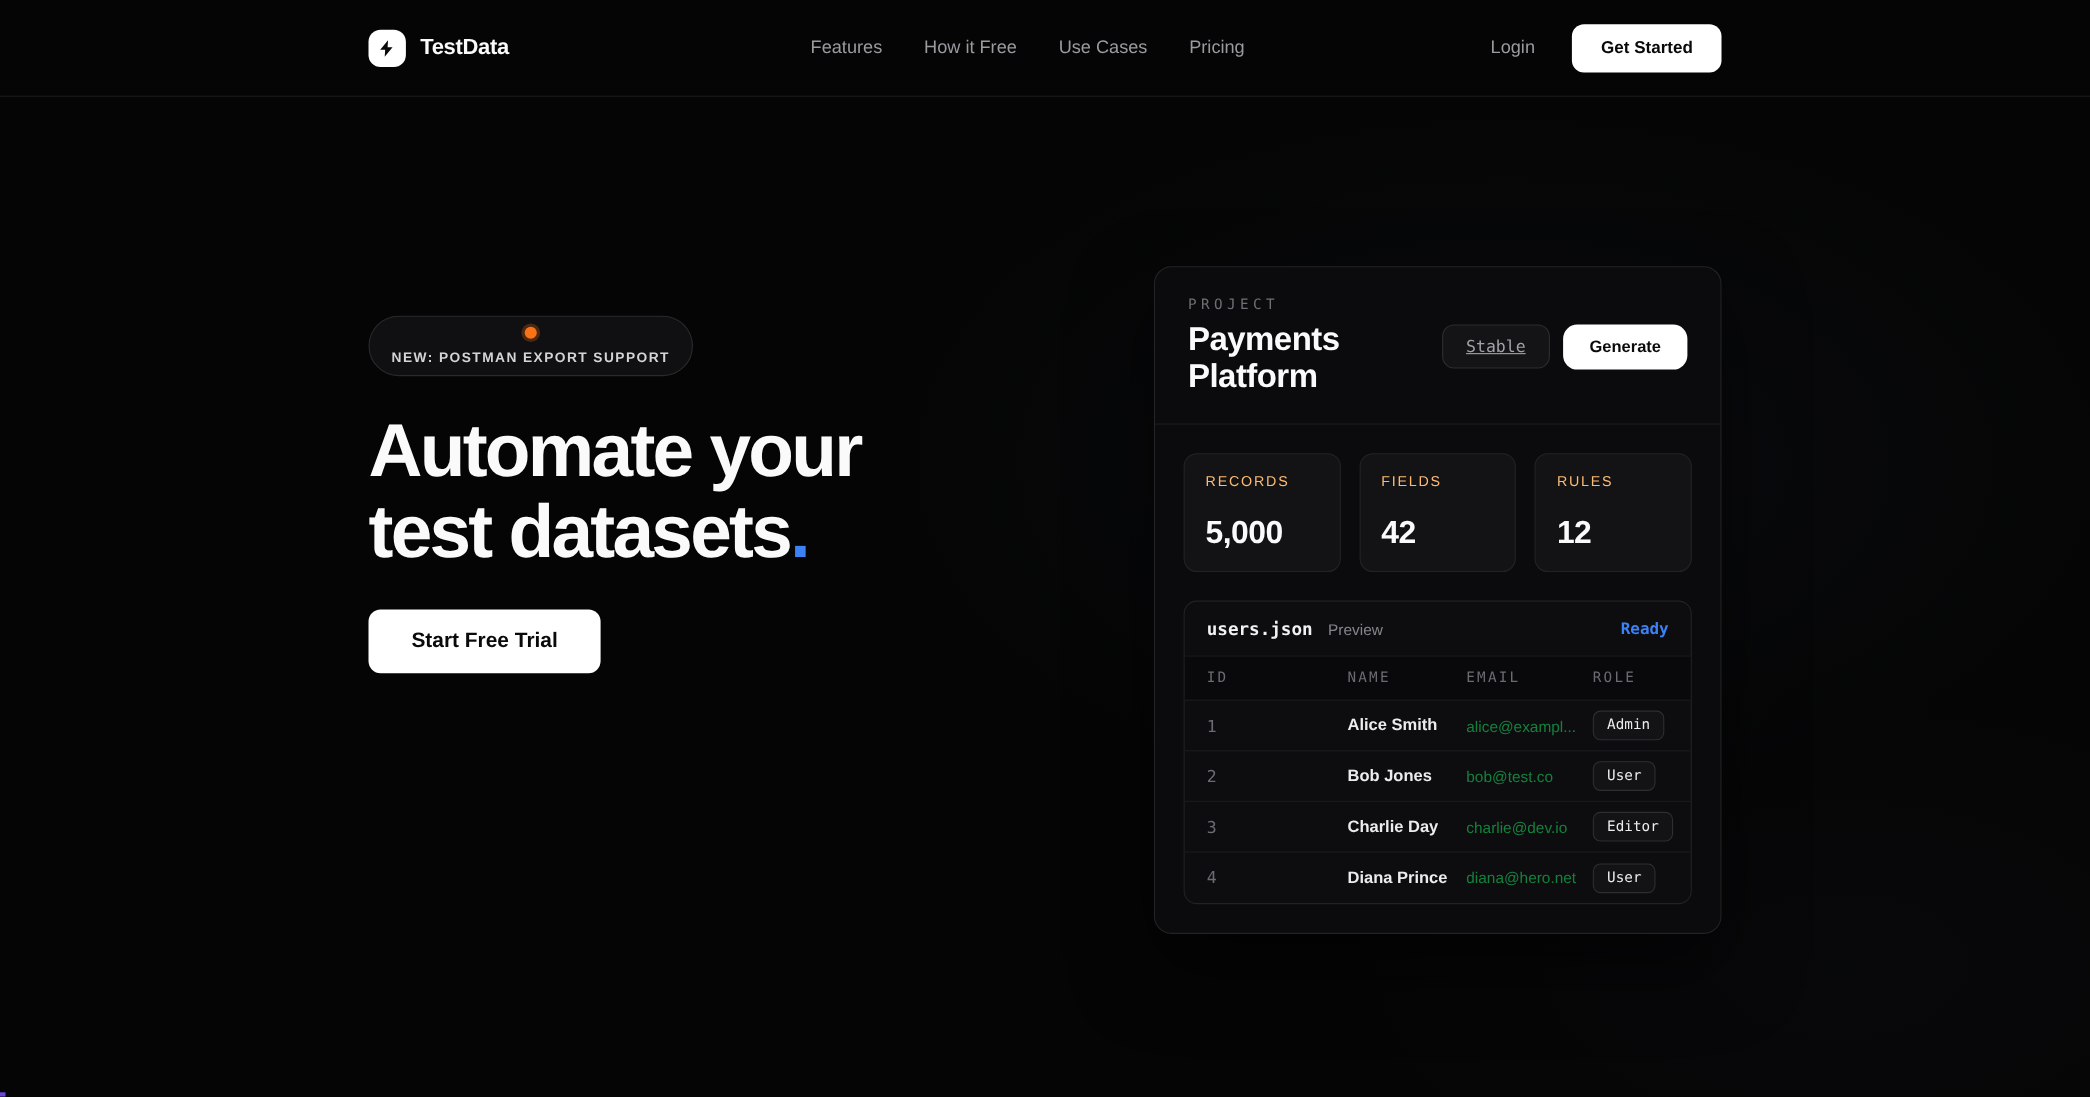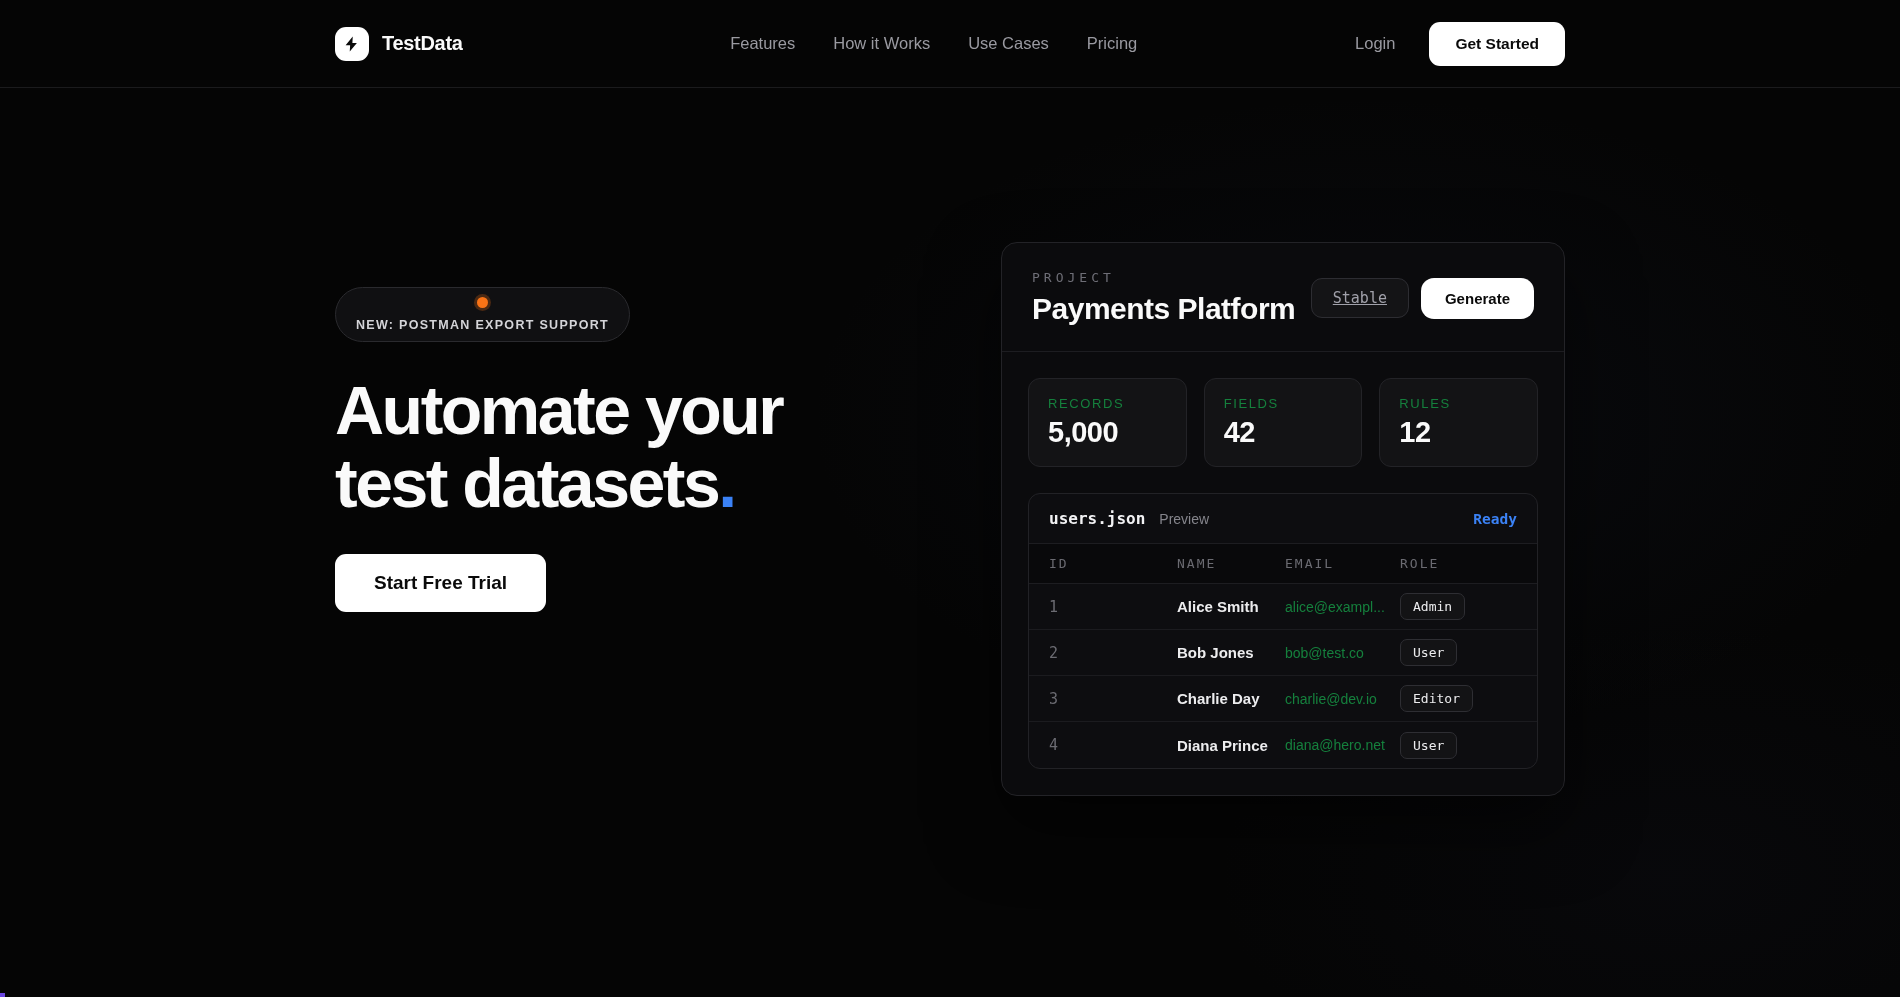--- a/index.html
+++ b/index.html
@@ -65,21 +65,21 @@
     color:#fafafa; margin-bottom:34px;
   }
   .heading-period { color:#3b82f6; }
   .hero-desc {
     font-size:22px; line-height:1.5; color:#9a9aa2; max-width:578px; margin-bottom:38px;
   }
   .hero-cta { font-size:19px; padding:18px 39px; border-radius:11px; }
 
   
   .project-card {
-    width:564px; background:#0b0b0d;
+    width:516px; background:#0b0b0d;
     border:1px solid #232327; border-radius:16px;
     box-shadow:0 30px 70px rgba(0,0,0,0.55);
   }
   .pc-header {
     display:flex; align-items:center; justify-content:space-between;
     padding:27px 30px 25px 30px; border-bottom:1px solid #1d1d21;
   }
   .pc-eyebrow { font-size:13px; letter-spacing:4px; color:#6e6e76; margin-bottom:7px; }
   .pc-title { font-size:30px; font-weight:800; letter-spacing:-0.5px; color:#fafafa; }
   .pc-actions { display:flex; align-items:center; gap:12px; }
@@ -88,21 +88,21 @@
     border:1px solid #2d2d32; border-radius:11px; padding:10px 21px;text-decoration:underline;
   }
   .generate-btn { font-size:15px; padding:12px 24px; border-radius:13px; }
 
   .pc-body { padding:26px; }
   .stats-row { display:flex; gap:17px; margin-bottom:26px; }
   .stat-card {
     flex:1; background:#131315; border:1px solid #232327; border-radius:12px;
     padding:17px 19px;
   }
-  .stat-label { font-size:13px; letter-spacing:1.6px; color:#15803d; margin-bottom:5px; }
+  .stat-label { font-size:13px; letter-spacing:1.6px; color:#fdba74; margin-bottom:24px; }
   .stat-value { font-size:29px; font-weight:800; letter-spacing:-0.5px; color:#fafafa; }
 
   .table-card {
     background:#0d0d10; border:1px solid #222226; border-radius:12px; overflow:hidden;
   }
   .tc-header {
     display:flex; align-items:center; gap:14px;
     padding:15px 20px; border-bottom:1px solid #1d1d21;
   }
   .tc-filename { font-size:16px; font-weight:700; color:#f2f2f4; }
@@ -140,21 +140,21 @@
   <div class="brand">
     <span class="brand-mark">
       <svg width="18" height="18" viewBox="0 0 24 24" fill="#0a0a0a">
           <path d="M13 2 3.5 13.5h6L9 22l9.5-11.5h-6L13 2z"></path>
         </svg>
     </span>
     <span class="brand-name">TestData</span>
   </div>
   <div class="nav-links">
     <span class="nav-link">Features</span>
-    <span class="nav-link">How it Works</span>
+    <span class="nav-link">How it Free</span>
     <span class="nav-link">Use Cases</span>
     <span class="nav-link">Pricing</span>
   </div>
   <div class="nav-right">
     <span class="login-link">Login</span>
     <button class="btn-white nav-cta">Get Started</button>
   </div>
 </div>
 
 <div class="hero">

